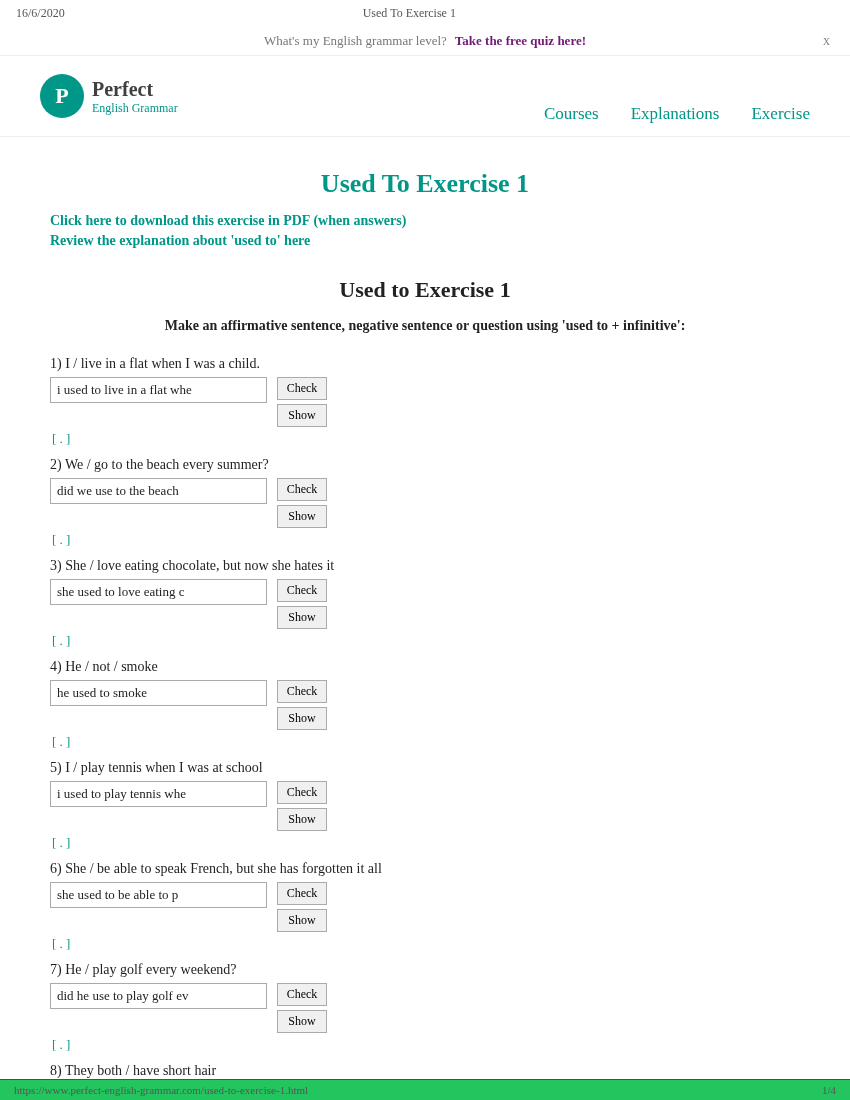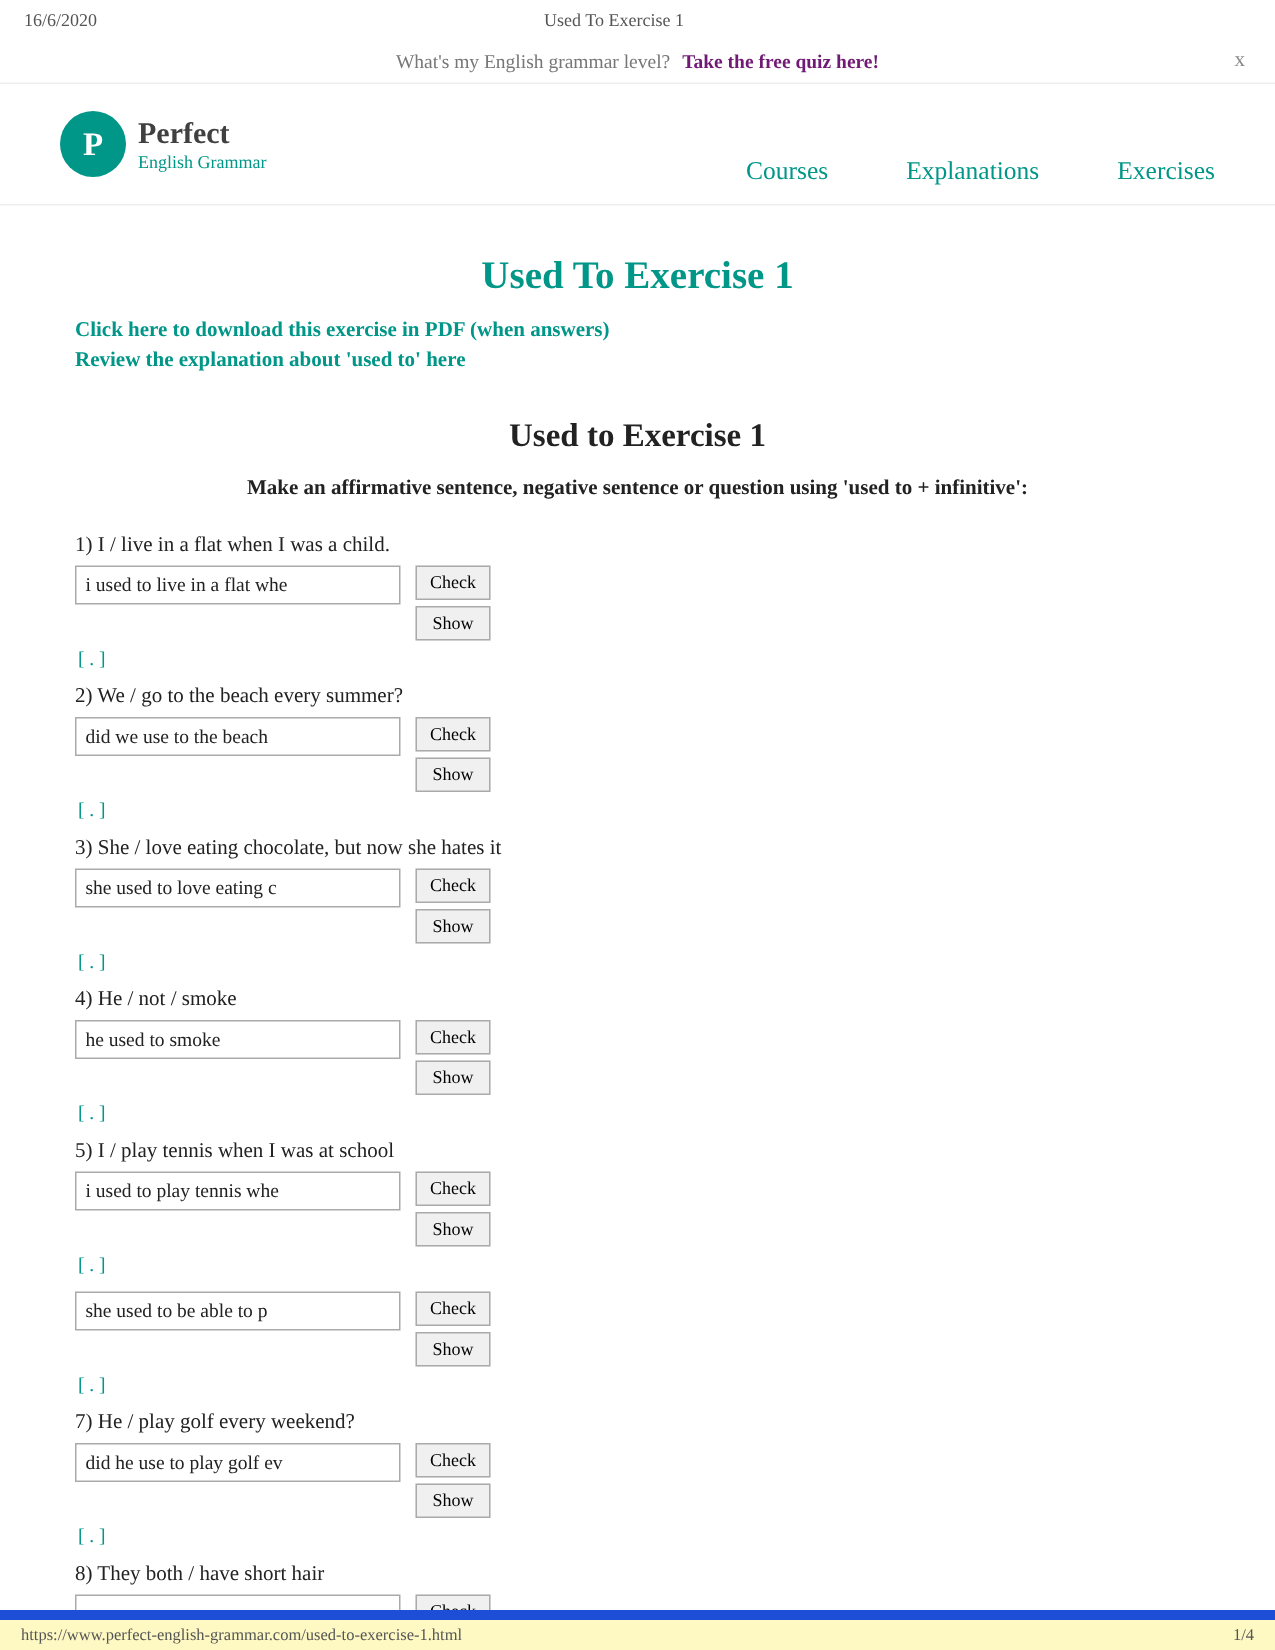--- a/index.html
+++ b/index.html
@@ -76,21 +76,21 @@
     .logo-text {
       display: flex;
       flex-direction: column;
       line-height: 1.2;
     }
     .logo-text .brand { color: #404040; font-size: 20px; font-weight: bold; font-family: Georgia, serif; }
     .logo-text .sub { color: #009688; font-size: 12px; }
 
     .nav {
       display: flex;
-      gap: 52px;
+      gap: 32px;
       align-items: center;
       margin-top: 36px;
     }
     .nav a {
       color: #009688;
       text-decoration: none;
       font-size: 17px;
       font-family: Georgia, serif;
     }
 
@@ -191,22 +191,22 @@
     .footer {
       position: fixed;
       bottom: 0;
       left: 0;
       right: 0;
       display: flex;
       justify-content: space-between;
       padding: 4px 14px;
       font-size: 11px;
       color: #555;
-      background: #fef9c3;
-      border-top: 7px solid #1d4ed8;
+      background: #22c55e;
+      border-top: 1px solid #1d4ed8;
       margin-top: 24px;
     }
   </style>
 </head>
 <body>
 
 <div class="top-bar">
   <span class="date">16/6/2020</span>
   <span class="title">Used To Exercise 1</span>
   <span style="width:80px;"></span>
@@ -222,21 +222,21 @@
   <div class="logo">
     <div class="logo-circle">P</div>
     <div class="logo-text">
       <span class="brand">Perfect</span>
       <span class="sub">English Grammar</span>
     </div>
   </div>
   <nav class="nav">
     <a href="#">Courses</a>
     <a href="#">Explanations</a>
-    <a href="#">Exercises</a>
+    <a href="#">Exercise</a>
   </nav>
 </div>
 
 <div class="content">
   <h1 class="page-title">Used To Exercise 1</h1>
 
   <a href="#" class="download-link">Click here to download this exercise in PDF (when answers)</a>
   <a href="#" class="download-link">Review the explanation about 'used to' here</a>
 
   <div class="exercise-section">
@@ -295,20 +295,21 @@
           <div class="question-row">
             <input type="text" class="answer-input" value="i used to play tennis whe" style="">
             <div class="btn-group">
               <button class="btn">Check</button>
               <button class="btn">Show</button>
             </div>
           </div>
           <div class="result-bracket">[ . ]</div>
         </div>
         <div class="question-block">
+          <div class="question-text">6) She / be able to speak French, but she has forgotten it all</div>
           <div class="question-row">
             <input type="text" class="answer-input" value="she used to be able to p" style="">
             <div class="btn-group">
               <button class="btn">Check</button>
               <button class="btn">Show</button>
             </div>
           </div>
           <div class="result-bracket">[ . ]</div>
         </div>
         <div class="question-block">

